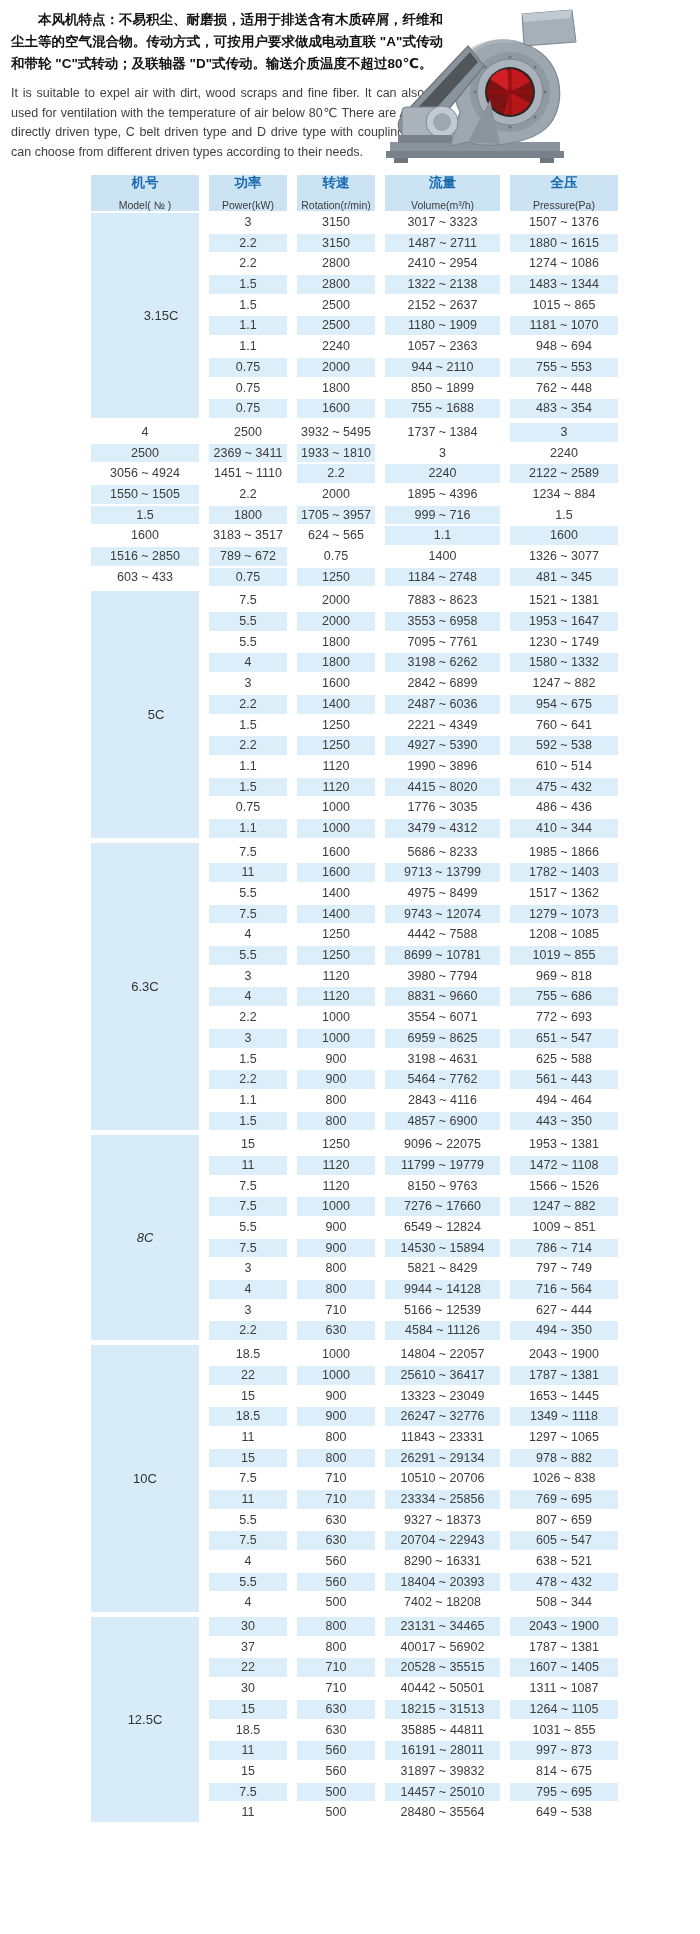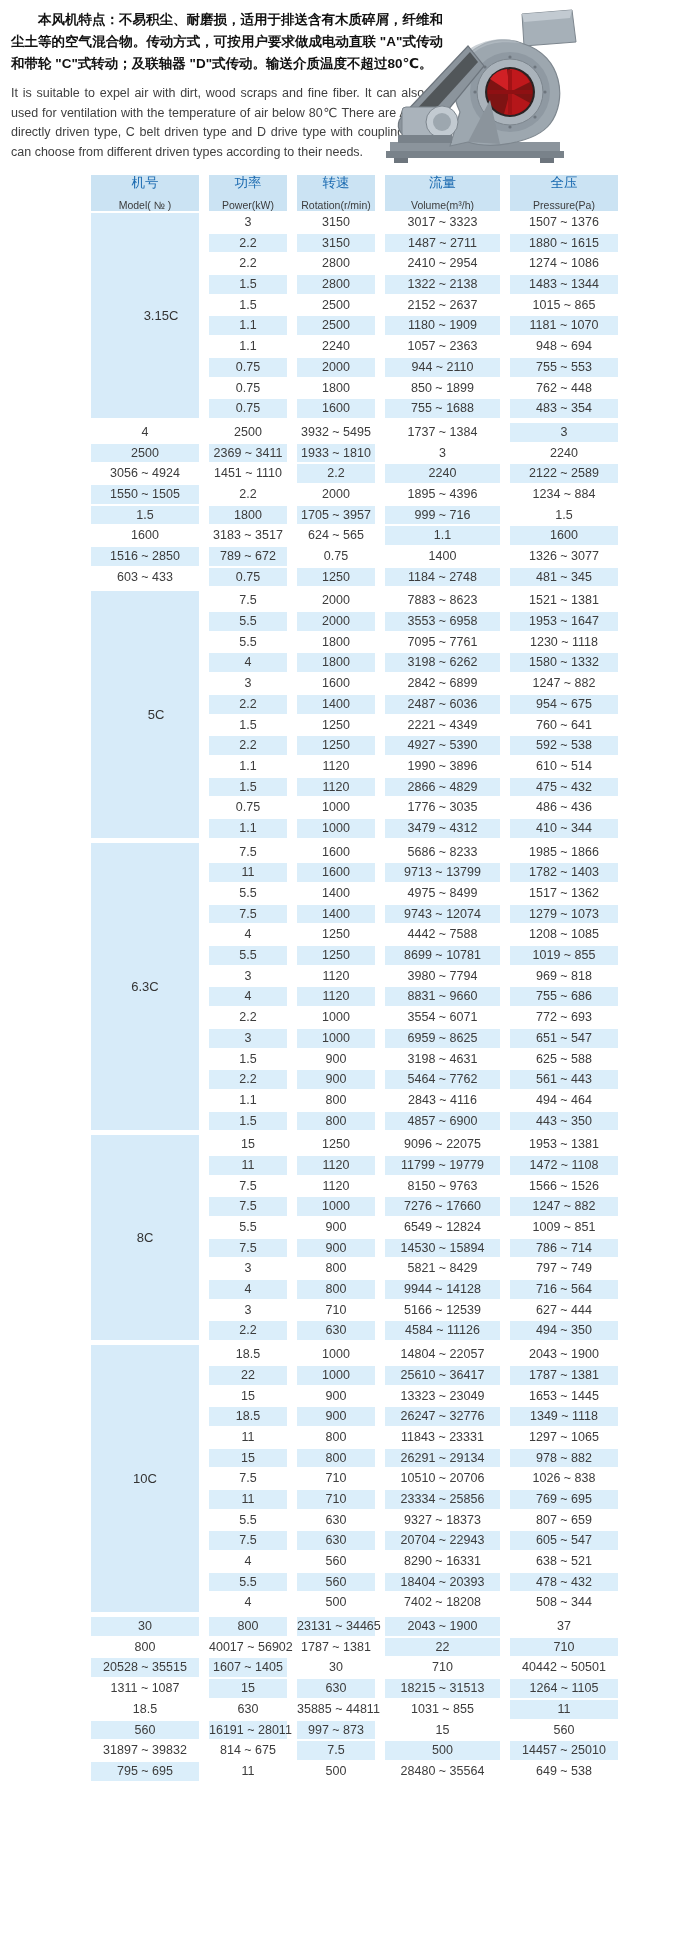--- a/index.html
+++ b/index.html
@@ -28,21 +28,21 @@
   .grid{
     display:grid;
     grid-template-columns:108px 78px 78px 115px 108px;
     column-gap:10px;row-gap:2px;
   }
   .thead .hcell{
     background:#cbe3f3;
     height:36px;
     display:flex;flex-direction:column;align-items:center;justify-content:center;
   }
-  .h-zh{font-size:13.5px;font-weight:normal;color:#1a6ab0;line-height:16px;}
+  .h-zh{font-size:13.5px;font-weight:bold;color:#1a6ab0;line-height:16px;}
   .h-en{font-size:10.5px;color:#3c3c3c;line-height:12px;margin-top:8px;}
   .group{margin-top:5px;}
   .group.first{margin-top:2px;}
   .model-cell{
     grid-column:1;
     background:#d7ebf9;
     display:flex;align-items:center;justify-content:center;
     font-size:13px;color:#333;
   }
   .cell{
@@ -231,21 +231,21 @@
           <div class="cell">2000</div>
           <div class="cell">7883 ~ 8623</div>
           <div class="cell">1521 ~ 1381</div>
           <div class="cell stripe">5.5</div>
           <div class="cell stripe">2000</div>
           <div class="cell stripe">3553 ~ 6958</div>
           <div class="cell stripe">1953 ~ 1647</div>
           <div class="cell">5.5</div>
           <div class="cell">1800</div>
           <div class="cell">7095 ~ 7761</div>
-          <div class="cell">1230 ~ 1118</div>
+          <div class="cell">1230 ~ 1749</div>
           <div class="cell stripe">4</div>
           <div class="cell stripe">1800</div>
           <div class="cell stripe">3198 ~ 6262</div>
           <div class="cell stripe">1580 ~ 1332</div>
           <div class="cell">3</div>
           <div class="cell">1600</div>
           <div class="cell">2842 ~ 6899</div>
           <div class="cell">1247 ~ 882</div>
           <div class="cell stripe">2.2</div>
           <div class="cell stripe">1400</div>
@@ -258,21 +258,21 @@
           <div class="cell stripe">2.2</div>
           <div class="cell stripe">1250</div>
           <div class="cell stripe">4927 ~ 5390</div>
           <div class="cell stripe">592 ~ 538</div>
           <div class="cell">1.1</div>
           <div class="cell">1120</div>
           <div class="cell">1990 ~ 3896</div>
           <div class="cell">610 ~ 514</div>
           <div class="cell stripe">1.5</div>
           <div class="cell stripe">1120</div>
-          <div class="cell stripe">2866 ~ 4829</div>
+          <div class="cell stripe">4415 ~ 8020</div>
           <div class="cell stripe">475 ~ 432</div>
           <div class="cell">0.75</div>
           <div class="cell">1000</div>
           <div class="cell">1776 ~ 3035</div>
           <div class="cell">486 ~ 436</div>
           <div class="cell stripe">1.1</div>
           <div class="cell stripe">1000</div>
           <div class="cell stripe">3479 ~ 4312</div>
           <div class="cell stripe">410 ~ 344</div>
         </div>
@@ -329,21 +329,21 @@
           <div class="cell">1.1</div>
           <div class="cell">800</div>
           <div class="cell">2843 ~ 4116</div>
           <div class="cell">494 ~ 464</div>
           <div class="cell stripe">1.5</div>
           <div class="cell stripe">800</div>
           <div class="cell stripe">4857 ~ 6900</div>
           <div class="cell stripe">443 ~ 350</div>
         </div>
         <div class="grid group">
-          <div class="model-cell" style="grid-row: 1 / span 10;">8C</div>
+          <div class="model-cell" style="grid-row: 1 / span 10; font-style: italic;">8C</div>
           <div class="cell">15</div>
           <div class="cell">1250</div>
           <div class="cell">9096 ~ 22075</div>
           <div class="cell">1953 ~ 1381</div>
           <div class="cell stripe">11</div>
           <div class="cell stripe">1120</div>
           <div class="cell stripe">11799 ~ 19779</div>
           <div class="cell stripe">1472 ~ 1108</div>
           <div class="cell">7.5</div>
           <div class="cell">1120</div>
@@ -427,20 +427,21 @@
           <div class="cell stripe">5.5</div>
           <div class="cell stripe">560</div>
           <div class="cell stripe">18404 ~ 20393</div>
           <div class="cell stripe">478 ~ 432</div>
           <div class="cell">4</div>
           <div class="cell">500</div>
           <div class="cell">7402 ~ 18208</div>
           <div class="cell">508 ~ 344</div>
         </div>
         <div class="grid group">
+          <div class="model-cell" style="grid-row: 1 / span 10;">12.5C</div>
           <div class="cell stripe">30</div>
           <div class="cell stripe">800</div>
           <div class="cell stripe">23131 ~ 34465</div>
           <div class="cell stripe">2043 ~ 1900</div>
           <div class="cell">37</div>
           <div class="cell">800</div>
           <div class="cell">40017 ~ 56902</div>
           <div class="cell">1787 ~ 1381</div>
           <div class="cell stripe">22</div>
           <div class="cell stripe">710</div>

